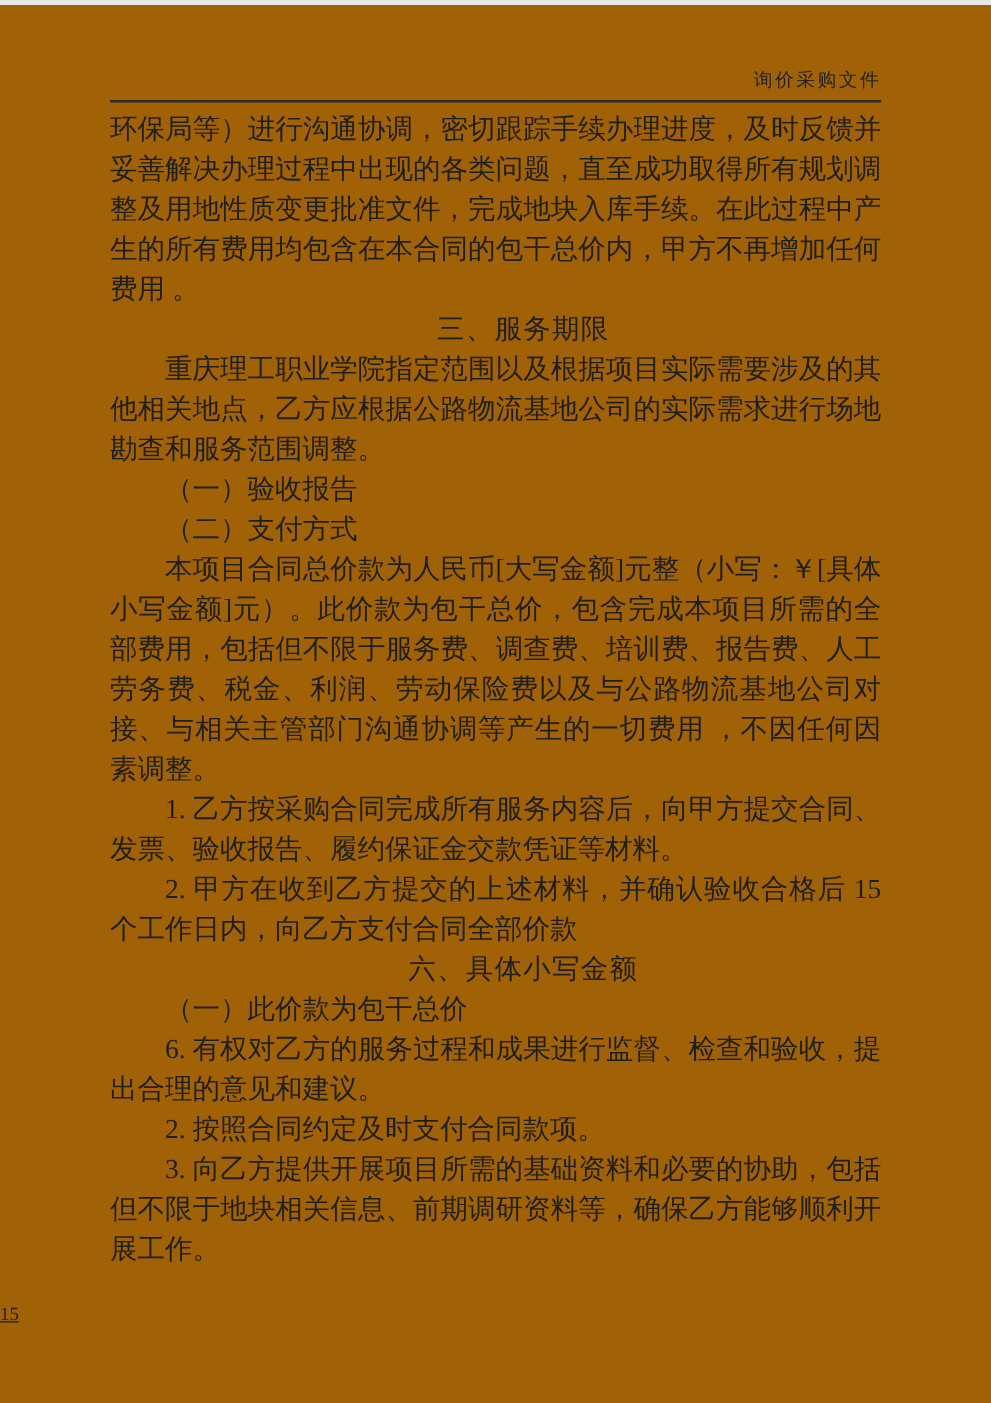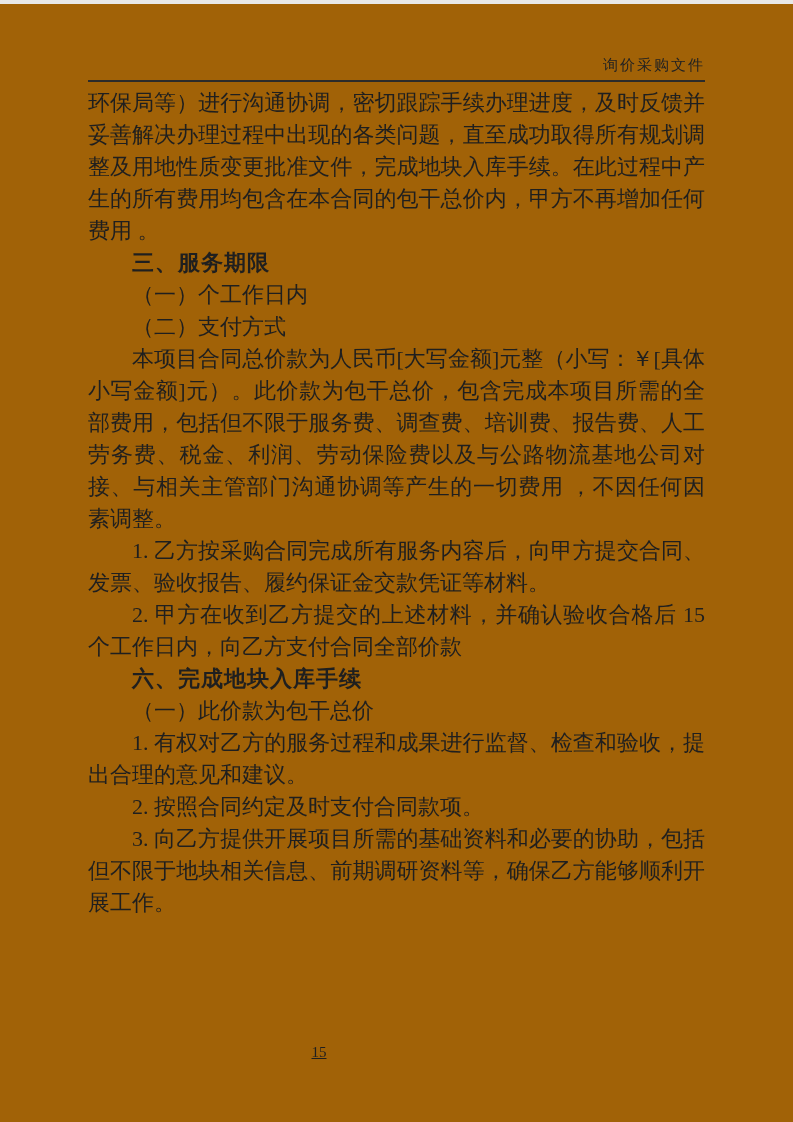--- a/index.html
+++ b/index.html
@@ -36,57 +36,57 @@
     line-height: 32px;
   }
   .blk {
     margin: 0;
     text-align: justify;
     text-justify: inter-character;
   }
   .blk.para, .blk.sub, .blk.heading { text-indent: 2em; }
   .blk.para-noindent { text-indent: 0; }
   .blk.heading {
-    font-weight: bold;
+    font-weight: normal;
     font-family: "Liberation Sans", "DejaVu Sans", sans-serif;
-    text-align: left;
+    text-align: center;
     letter-spacing: 1px;
   }
   .blk.sub { text-align: left; }
   .footer {
     position: absolute;
     top: 1038px;
     left: 0;
     width: 638px;
-    text-align: center;
     font-size: 15px;
     line-height: 20px;
     color: #1f1f1f;
     text-decoration: underline;
   }
 </style>
 </head>
 <body>
 
 <div class="page">
   <div class="header">
     <span>询价采购文件</span>
   </div>
 
   <div class="doc-body" id="doc-body">
       <p class="blk para-noindent">环保局等）进行沟通协调，密切跟踪手续办理进度，及时反馈并妥善解决办理过程中出现的各类问题，直至成功取得所有规划调整及用地性质变更批准文件，完成地块入库手续。在此过程中产生的所有费用均包含在本合同的包干总价内，甲方不再增加任何费用 。</p>
       <p class="blk heading">三、服务期限</p>
-      <p class="blk sub">（一）个工作日内</p>
+      <p class="blk para">重庆理工职业学院指定范围以及根据项目实际需要涉及的其他相关地点，乙方应根据公路物流基地公司的实际需求进行场地勘查和服务范围调整。</p>
+      <p class="blk sub">（一）验收报告</p>
       <p class="blk sub">（二）支付方式</p>
       <p class="blk para">本项目合同总价款为人民币[大写金额]元整（小写：￥[具体小写金额]元）。此价款为包干总价，包含完成本项目所需的全部费用，包括但不限于服务费、调查费、培训费、报告费、人工劳务费、税金、利润、劳动保险费以及与公路物流基地公司对接、与相关主管部门沟通协调等产生的一切费用 ，不因任何因素调整。</p>
       <p class="blk para">1. 乙方按采购合同完成所有服务内容后，向甲方提交合同、发票、验收报告、履约保证金交款凭证等材料。</p>
       <p class="blk para">2. 甲方在收到乙方提交的上述材料，并确认验收合格后 15 个工作日内，向乙方支付合同全部价款</p>
-      <p class="blk heading">六、完成地块入库手续</p>
+      <p class="blk heading">六、具体小写金额</p>
       <p class="blk sub">（一）此价款为包干总价</p>
-      <p class="blk para">1. 有权对乙方的服务过程和成果进行监督、检查和验收，提出合理的意见和建议。</p>
+      <p class="blk para">6. 有权对乙方的服务过程和成果进行监督、检查和验收，提出合理的意见和建议。</p>
       <p class="blk para">2. 按照合同约定及时支付合同款项。</p>
       <p class="blk para">3. 向乙方提供开展项目所需的基础资料和必要的协助，包括但不限于地块相关信息、前期调研资料等，确保乙方能够顺利开展工作。</p>
     </div>
 
   <div class="footer">
     <span>15</span>
   </div>
 </div>
 
 </body></html>

